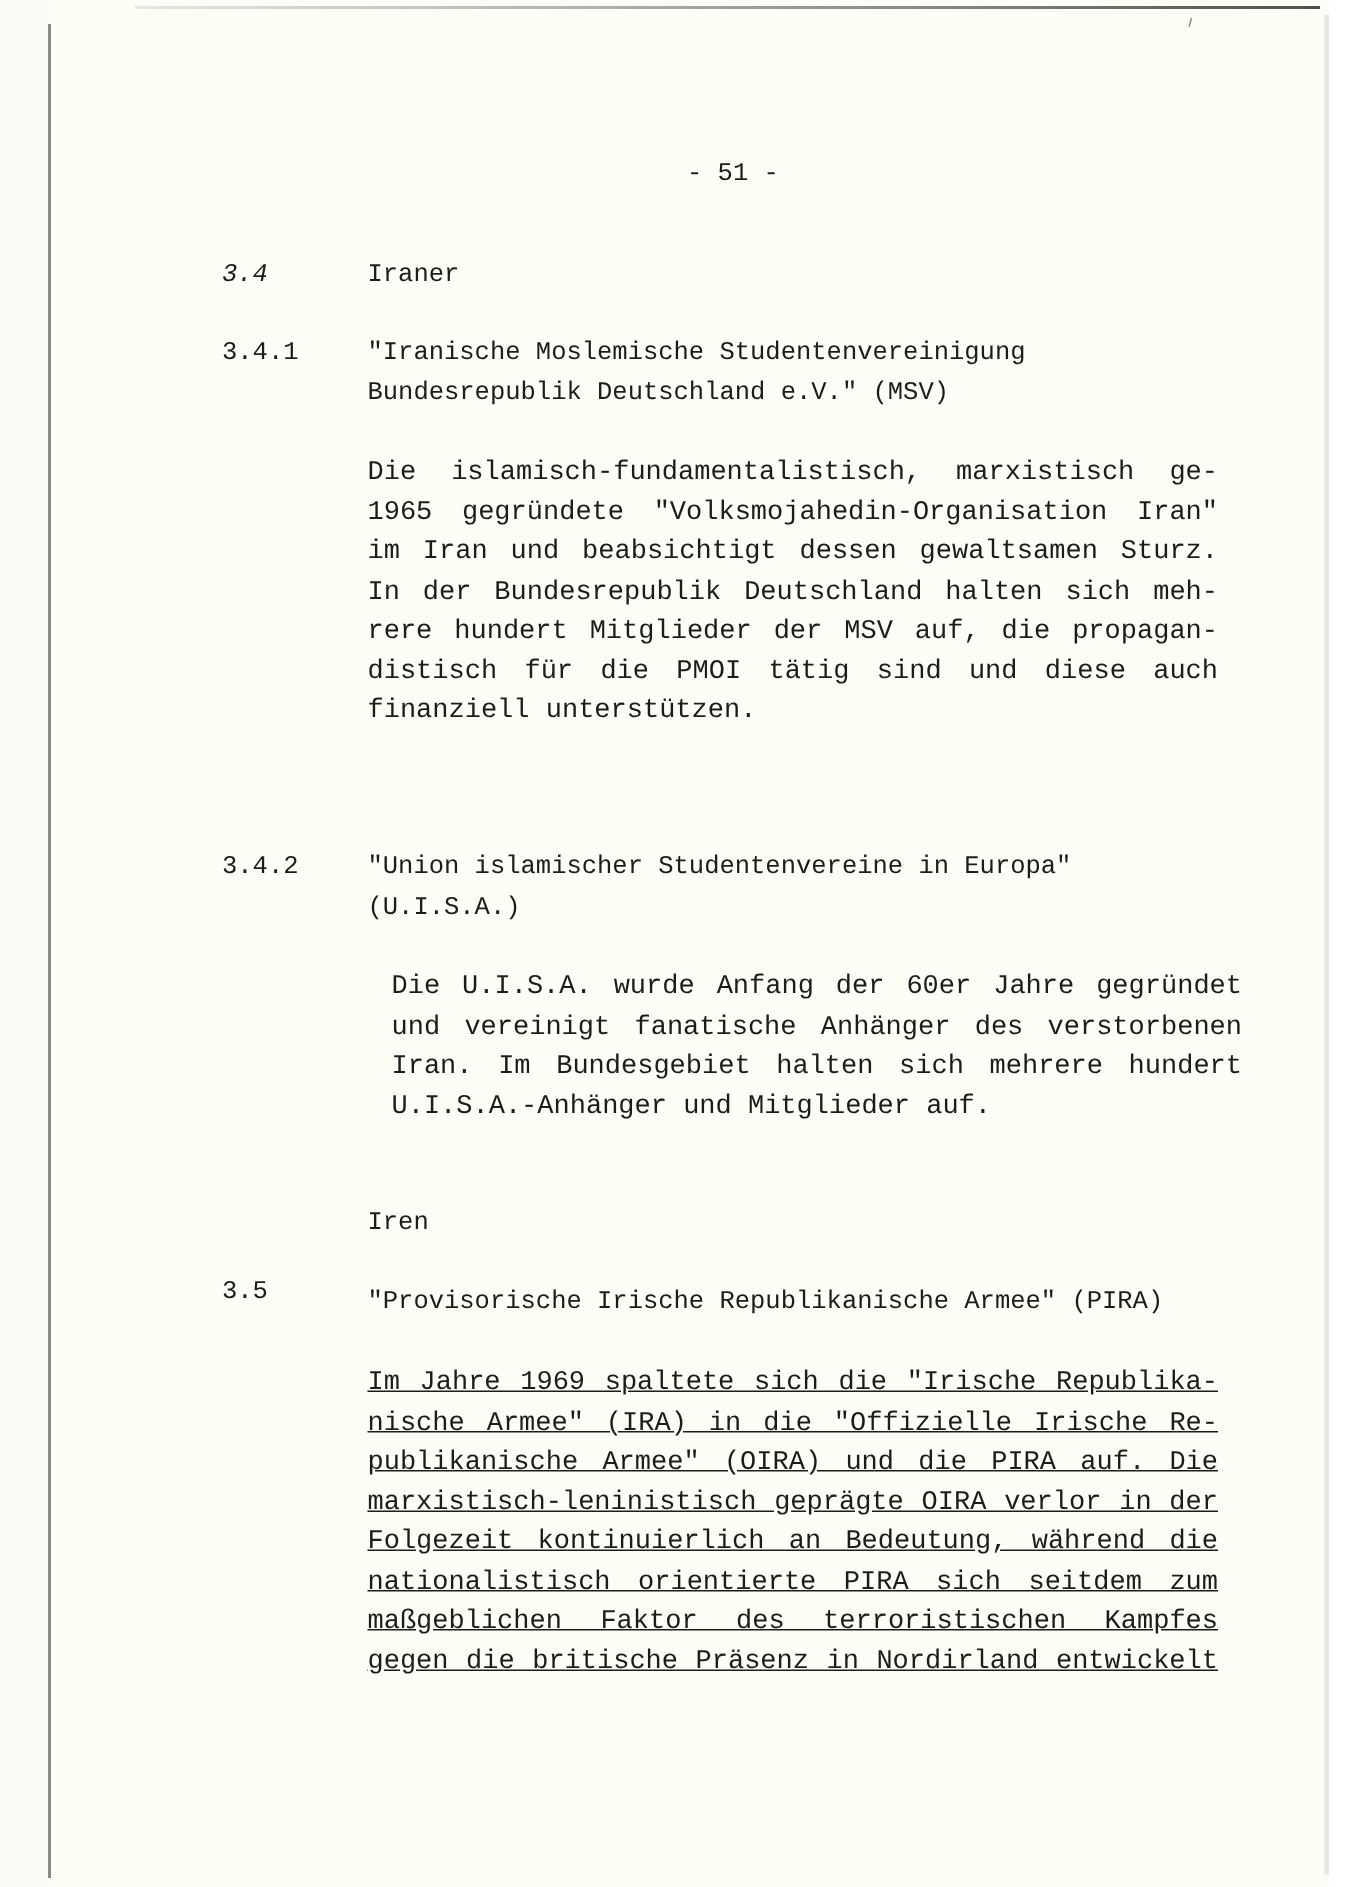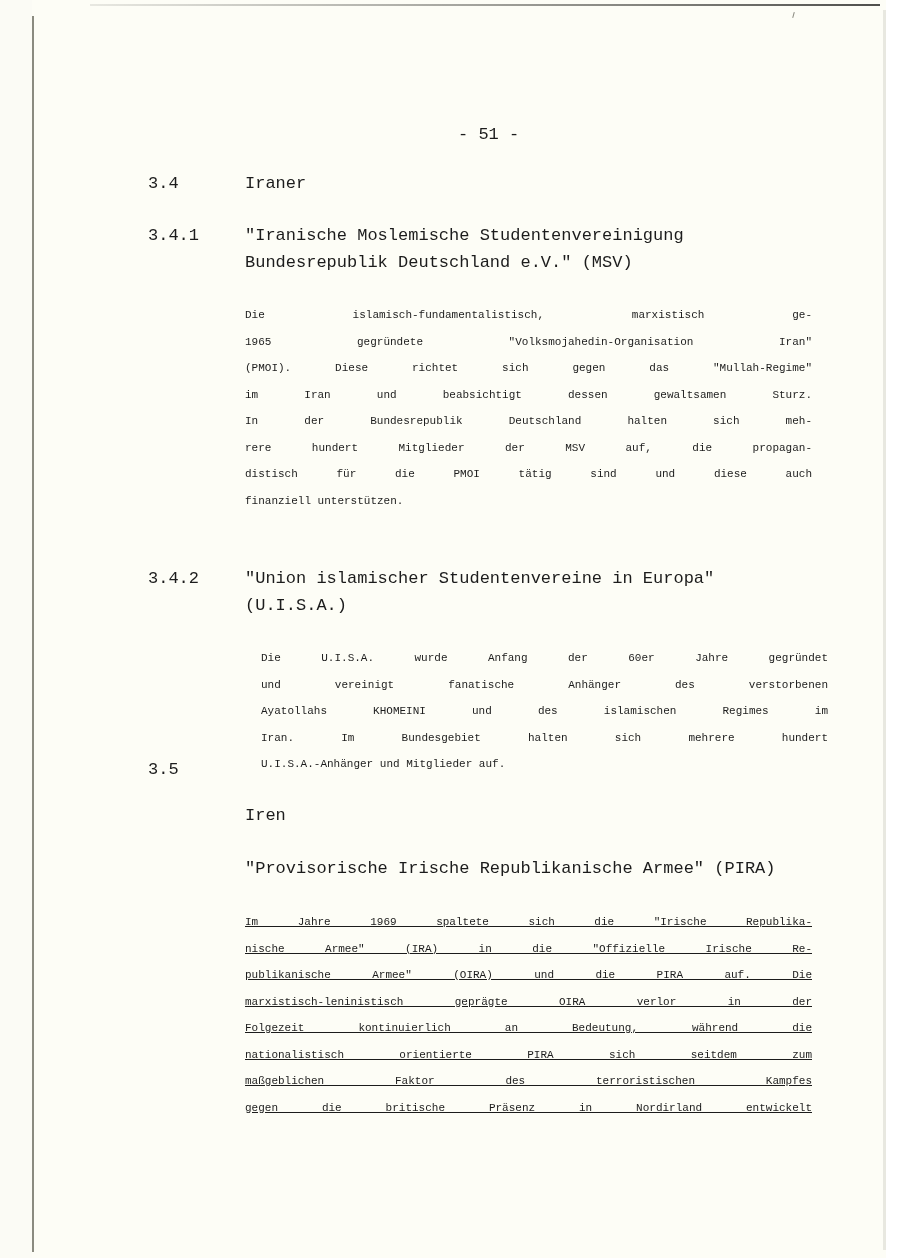--- a/index.html
+++ b/index.html
@@ -64,34 +64,34 @@
     .txt {
       position: absolute;
       font-family: "Liberation Mono", "DejaVu Sans Mono", monospace;
       font-size: 17px;
       color: #1c1c1c;
       white-space: pre;
       line-height: 26.5px;
     }
     .page-number {
       left: 458px;
-      top: 122px;
+      top: 104px;
     }
     .sec-num {
       left: 148px;
     }
     .sec-title {
       left: 245px;
     }
     .para {
       position: absolute;
       left: 245px;
       width: 567px;
       font-family: "Liberation Mono", "DejaVu Sans Mono", monospace;
-      font-size: 11px;
+      font-size: 18px;
       color: #1c1c1c;
       line-height: 26.5px;
     }
     .para .line {
       display: block;
       text-align: justify;
       text-align-last: justify;
       white-space: normal;
       height: 26.5px;
     }
@@ -114,51 +114,49 @@
 <div class="page">
   <div class="scan-margin-left"></div>
   <div class="scan-edge-left"></div>
   <div class="scan-edge-top"></div>
   <div class="scan-edge-right"></div>
   <div class="scan-margin-right"></div>
   <div class="stray-mark"></div>
 
   <div class="txt page-number">- 51 -</div>
 
-  <div class="txt sec-num" style="top:171px;">3.4</div>
+  <div class="txt sec-num" style="top:171px;font-style:italic;">3.4</div>
   <div class="txt sec-title" style="top:171px;">Iraner</div>
 
   <div class="txt sec-num" style="top:223px;">3.4.1</div>
   <div class="txt sec-title" style="top:223px;">"Iranische Moslemische Studentenvereinigung</div>
   <div class="txt sec-title" style="top:249.5px;">Bundesrepublik Deutschland e.V." (MSV)</div>
 
   <div class="para" style="top:302px;">
     <span class="line">Die islamisch-fundamentalistisch, marxistisch ge-</span>
     <span class="line">1965 gegründete "Volksmojahedin-Organisation Iran"</span>
-    <span class="line">(PMOI). Diese richtet sich gegen das "Mullah-Regime"</span>
     <span class="line">im Iran und beabsichtigt dessen gewaltsamen Sturz.</span>
     <span class="line">In der Bundesrepublik Deutschland halten sich meh-</span>
     <span class="line">rere hundert Mitglieder der MSV auf, die propagan-</span>
     <span class="line">distisch für die PMOI tätig sind und diese auch</span>
     <span class="line last">finanziell unterstützen.</span>
   </div>
 
   <div class="txt sec-num" style="top:566px;">3.4.2</div>
   <div class="txt sec-title" style="top:566px;">"Union islamischer Studentenvereine in Europa"</div>
   <div class="txt sec-title" style="top:592.5px;">(U.I.S.A.)</div>
 
   <div class="para" style="top:645px;margin-left:16px;">
     <span class="line">Die U.I.S.A. wurde Anfang der 60er Jahre gegründet</span>
     <span class="line">und vereinigt fanatische Anhänger des verstorbenen</span>
-    <span class="line">Ayatollahs KHOMEINI und des islamischen Regimes im</span>
     <span class="line">Iran. Im Bundesgebiet halten sich mehrere hundert</span>
     <span class="line last">U.I.S.A.-Anhänger und Mitglieder auf.</span>
   </div>
 
-  <div class="txt sec-num" style="top:757px;">3.5</div>
+  <div class="txt sec-num" style="top:849px;">3.5</div>
   <div class="txt sec-title" style="top:803px;">Iren</div>
 
   <div class="txt sec-title" style="top:856px;">"Provisorische Irische Republikanische Armee" (PIRA)</div>
 
   <div class="para" style="top:909px;text-decoration:underline;">
     <span class="line">Im Jahre 1969 spaltete sich die "Irische Republika-</span>
     <span class="line">nische Armee" (IRA) in die "Offizielle Irische Re-</span>
     <span class="line">publikanische Armee" (OIRA) und die PIRA auf. Die</span>
     <span class="line">marxistisch-leninistisch geprägte OIRA verlor in der</span>
     <span class="line">Folgezeit kontinuierlich an Bedeutung, während die</span>

